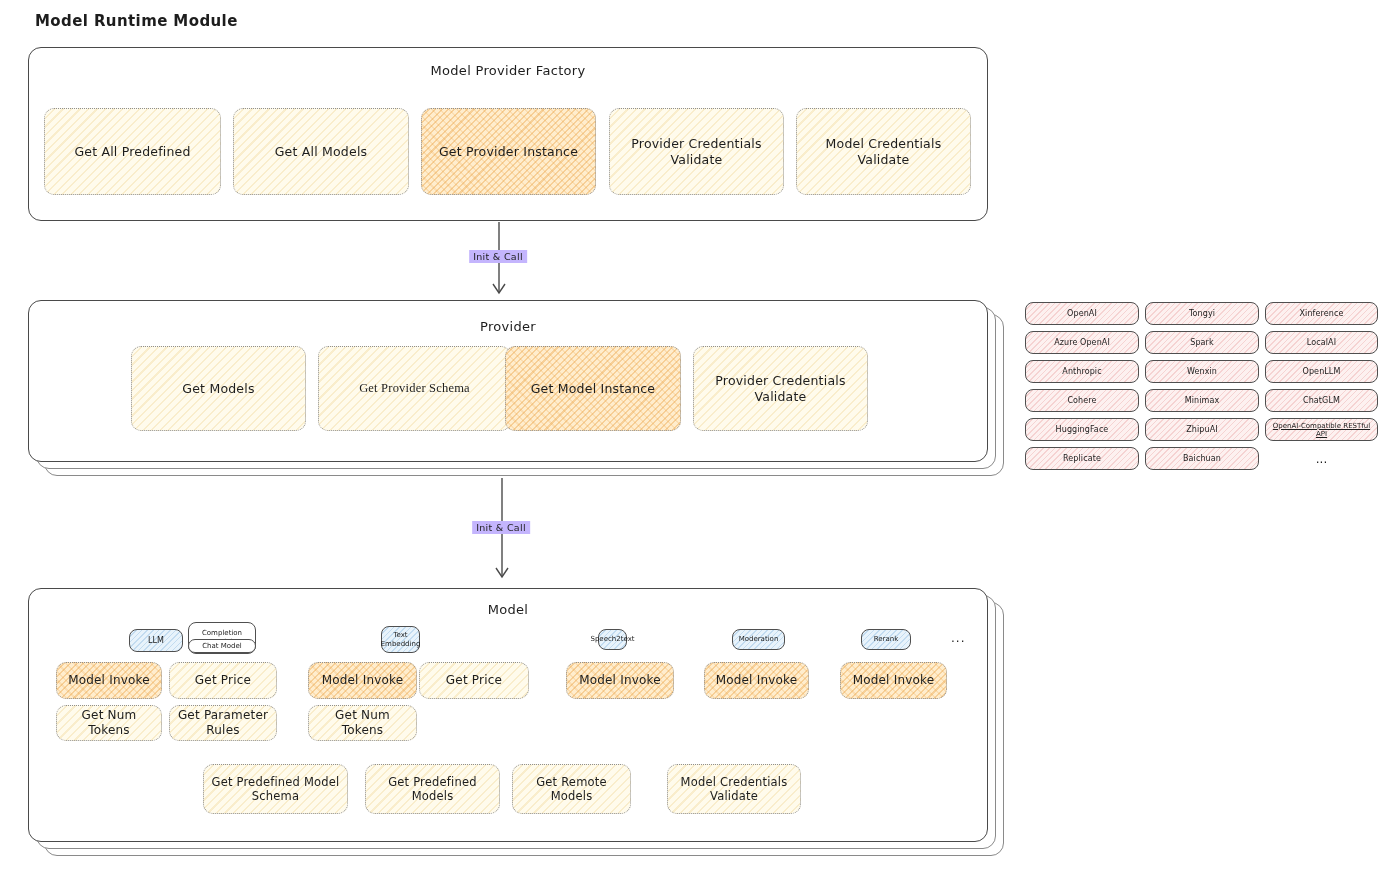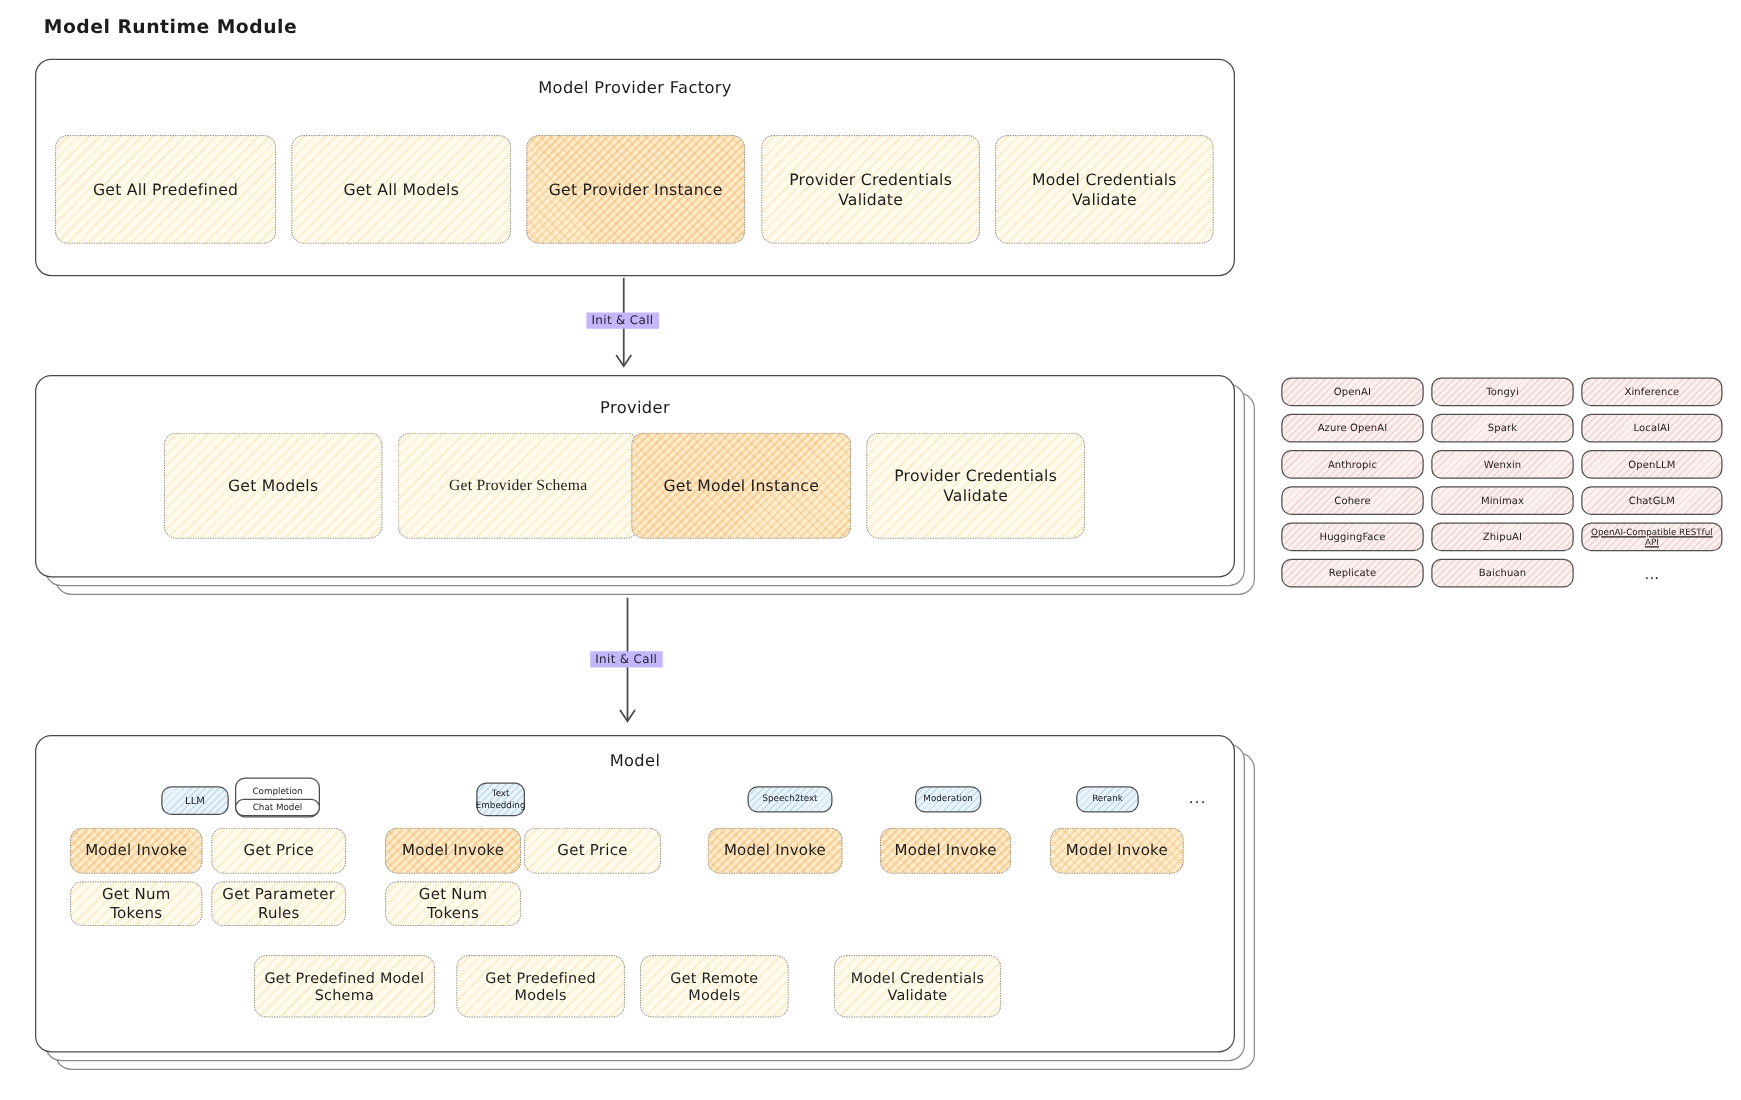--- a/index.html
+++ b/index.html
@@ -133,21 +133,21 @@
 
   <div class="shadow-layer" style="left:44px;top:602px;width:958px;height:252px;"></div>
   <div class="shadow-layer" style="left:36px;top:595px;width:958px;height:252px;"></div>
   <div class="container" style="left:28px;top:588px;width:958px;height:252px;">
     <div class="container-title" style="top:13px;">Model</div>
 
     <div class="tag tag-blue tag-llm" style="left:100px;top:40px;width:54px;height:23px;">LLM</div>
     <div class="tag tag-white" style="left:159px;top:33px;width:68px;height:32px;">Completion Model</div>
     <div class="tag tag-white" style="left:159px;top:50px;width:68px;height:14px;">Chat Model</div>
     <div class="tag tag-blue" style="left:352px;top:37px;width:39px;height:27px;">Text Embedding</div>
-    <div class="tag tag-blue" style="left:569px;top:40px;width:68px;height:21px;">Speech2text</div>
+    <div class="tag tag-blue" style="left:569px;top:40px;width:29px;height:21px;">Speech2text</div>
     <div class="tag tag-blue" style="left:703px;top:40px;width:53px;height:21px;">Moderation</div>
     <div class="tag tag-blue" style="left:832px;top:40px;width:50px;height:21px;">Rerank</div>
     <div class="ellipsis-txt" style="position:absolute;left:922px;top:42px;">...</div>
 
     <div class="fnbox box-hl sm" style="left:27px;top:73px;width:106px;height:37px;">Model Invoke</div>
     <div class="fnbox box-light sm" style="left:140px;top:73px;width:108px;height:37px;">Get Price</div>
     <div class="fnbox box-hl sm" style="left:279px;top:73px;width:109px;height:37px;">Model Invoke</div>
     <div class="fnbox box-light sm" style="left:390px;top:73px;width:110px;height:37px;">Get Price</div>
     <div class="fnbox box-hl sm" style="left:537px;top:73px;width:108px;height:37px;">Model Invoke</div>
     <div class="fnbox box-hl sm" style="left:675px;top:73px;width:105px;height:37px;">Model Invoke</div>

